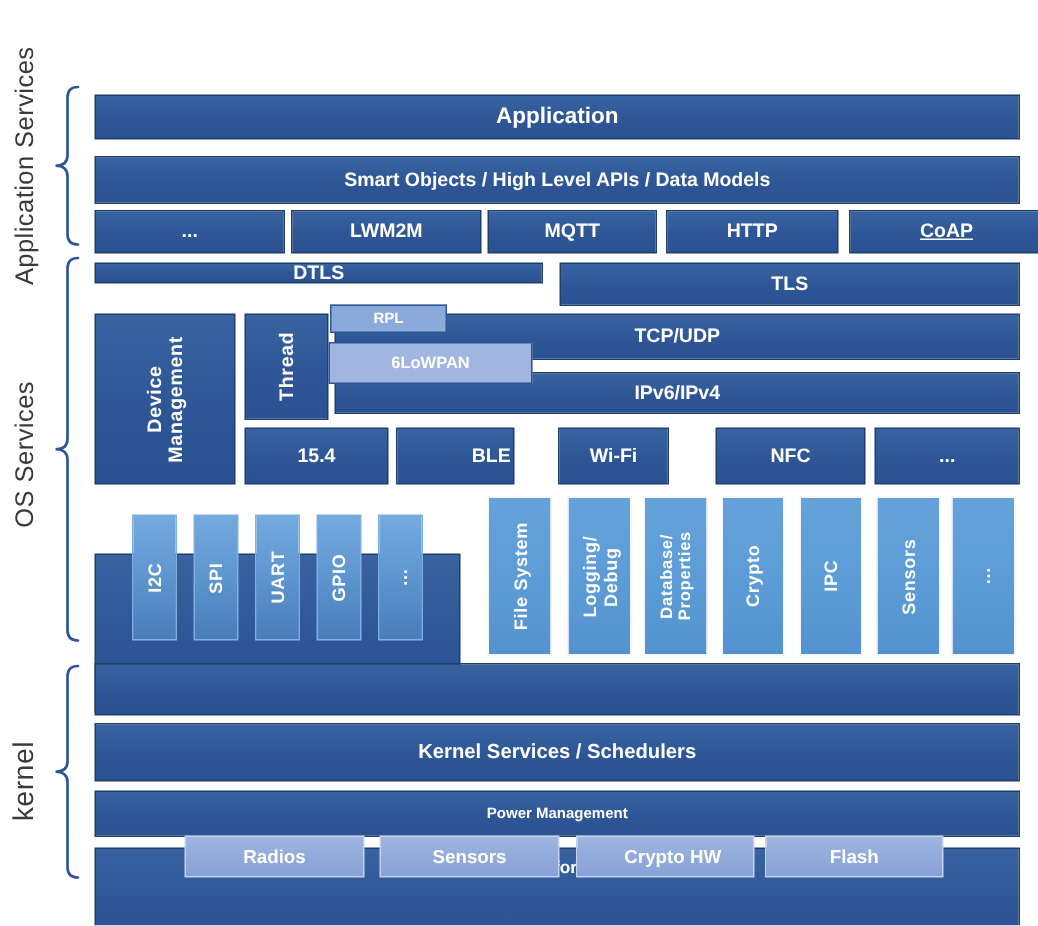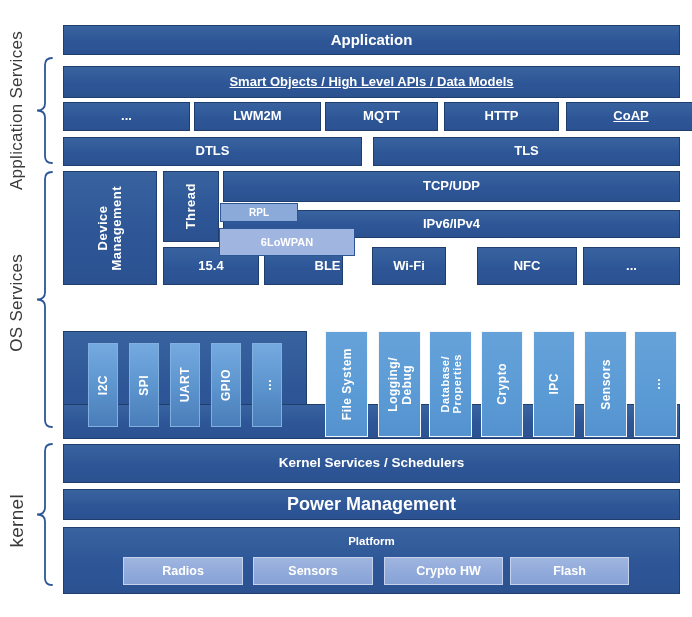--- a/index.html
+++ b/index.html
@@ -2,21 +2,21 @@
 <html><head>
 <meta charset="utf-8">
 <style>
   html,body{margin:0;padding:0;background:#fff;}
   #page{position:relative;width:692px;height:617px;background:#ffffff;overflow:hidden;
         font-family:"Liberation Sans",sans-serif;}
   .blk{position:absolute;box-sizing:border-box;
        background:linear-gradient(180deg,#38639f 0%,#2e5697 55%,#2b5190 100%);
        border:1px solid #1f3e6e;color:#fff;font-weight:bold;
        display:flex;align-items:center;justify-content:center;text-align:center;
-       font-size:13px;line-height:1.1;}
+       font-size:13px;line-height:1.1;margin-top:38px;}
   .overlay{position:absolute;box-sizing:border-box;border:1.5px solid #2e5697;color:#fff;
        font-weight:bold;display:flex;align-items:center;justify-content:center;z-index:5;}
   .vtext{writing-mode:vertical-rl;transform:rotate(180deg);white-space:pre-line;
        text-align:center;letter-spacing:0.5px;}
   .vbar-grad{position:absolute;box-sizing:border-box;
        background:linear-gradient(180deg,#74aadf 0%,#5b93cd 55%,#4a7db9 100%);
        border:1px solid #7fb0e0;color:#fff;font-weight:bold;font-size:12px;
        display:flex;align-items:center;justify-content:center;z-index:3;}
   .vbar-flat{position:absolute;box-sizing:border-box;
        background:linear-gradient(180deg,#66a2da 0%,#5b9bd5 60%,#5492cf 100%);
@@ -51,29 +51,29 @@
   </svg>
   <svg class="brace" style="left:34px;top:170px;" width="22" height="259" viewBox="0 0 22 259">
     <path d="M18 2 Q11 2 11 9 L11 122.5 Q11 129.5 3 129.5 Q11 129.5 11 136.5 L11 250 Q11 257 18 257" fill="none" stroke="#2e5697" stroke-width="1.8" stroke-linecap="round"></path>
   </svg>
   <svg class="brace" style="left:34px;top:442px;" width="22" height="145" viewBox="0 0 22 145">
     <path d="M18 2 Q11 2 11 9 L11 65.5 Q11 72.5 3 72.5 Q11 72.5 11 79.5 L11 136 Q11 143 18 143" fill="none" stroke="#2e5697" stroke-width="1.8" stroke-linecap="round"></path>
   </svg>
 
   <div class="blk" style="left:63px;top:25px;width:617px;height:30px;font-size:15px;">Application</div>
 
-  <div class="blk" style="left:63px;top:66px;width:617px;height:32px;text-decoration:underline;">Smart Objects / High Level APIs / Data Models</div>
+  <div class="blk" style="left:63px;top:66px;width:617px;height:32px;">Smart Objects / High Level APIs / Data Models</div>
 
   <div class="blk" style="left:63px;top:102px;width:127px;height:29px;">...</div>
   <div class="blk" style="left:194px;top:102px;width:127px;height:29px;">LWM2M</div>
   <div class="blk" style="left:325px;top:102px;width:113px;height:29px;">MQTT</div>
   <div class="blk" style="left:444px;top:102px;width:115px;height:29px;">HTTP</div>
   <div class="blk" style="left:566px;top:102px;width:130px;height:29px;text-decoration:underline;">CoAP</div>
 
-  <div class="blk" style="left:63px;top:137px;width:299px;height:29px;">DTLS</div>
+  <div class="blk" style="left:63px;top:137px;width:299px;height:14px;">DTLS</div>
   <div class="blk" style="left:373px;top:137px;width:307px;height:29px;">TLS</div>
 
   <div class="blk" style="left:63px;top:171px;width:94px;height:114px;">
     <span class="vtext">Device
 Management</span>
   </div>
   <div class="blk" style="left:163px;top:171px;width:56px;height:71px;">
     <span class="vtext">Thread</span>
   </div>
   <div class="blk" style="left:223px;top:171px;width:457px;height:31px;">TCP/UDP</div>
@@ -126,21 +126,21 @@
     <span class="vtext">IPC</span>
     </div>
   <div class="vbar-flat" style="left:584px;top:331px;width:43px;height:106px;">
     <span class="vtext">Sensors</span>
     </div>
   <div class="vbar-flat" style="left:634px;top:331px;width:43px;height:106px;">
     <span class="vtext">...</span>
     </div>
 
   <div class="blk" style="left:63px;top:444px;width:617px;height:39px;font-size:13.5px;">Kernel Services / Schedulers</div>
-  <div class="blk" style="left:63px;top:489px;width:617px;height:31px;font-size:18px;">Power Management</div>
+  <div class="blk" style="left:63px;top:489px;width:617px;height:31px;font-size:10px;">Power Management</div>
 
   <div class="blk" style="left:63px;top:527px;width:617px;height:67px;align-items:flex-start;">
     <span style="margin-top:7px;font-size:11.5px;">Platform</span>
   </div>
   <div class="btn" style="left:123px;top:557px;width:120px;height:28px;">Radios</div>
   <div class="btn" style="left:253px;top:557px;width:120px;height:28px;">Sensors</div>
   <div class="btn" style="left:384px;top:557px;width:119px;height:28px;padding-left:10px;">Crypto HW</div>
   <div class="btn" style="left:510px;top:557px;width:119px;height:28px;">Flash</div>
 
 </div>

